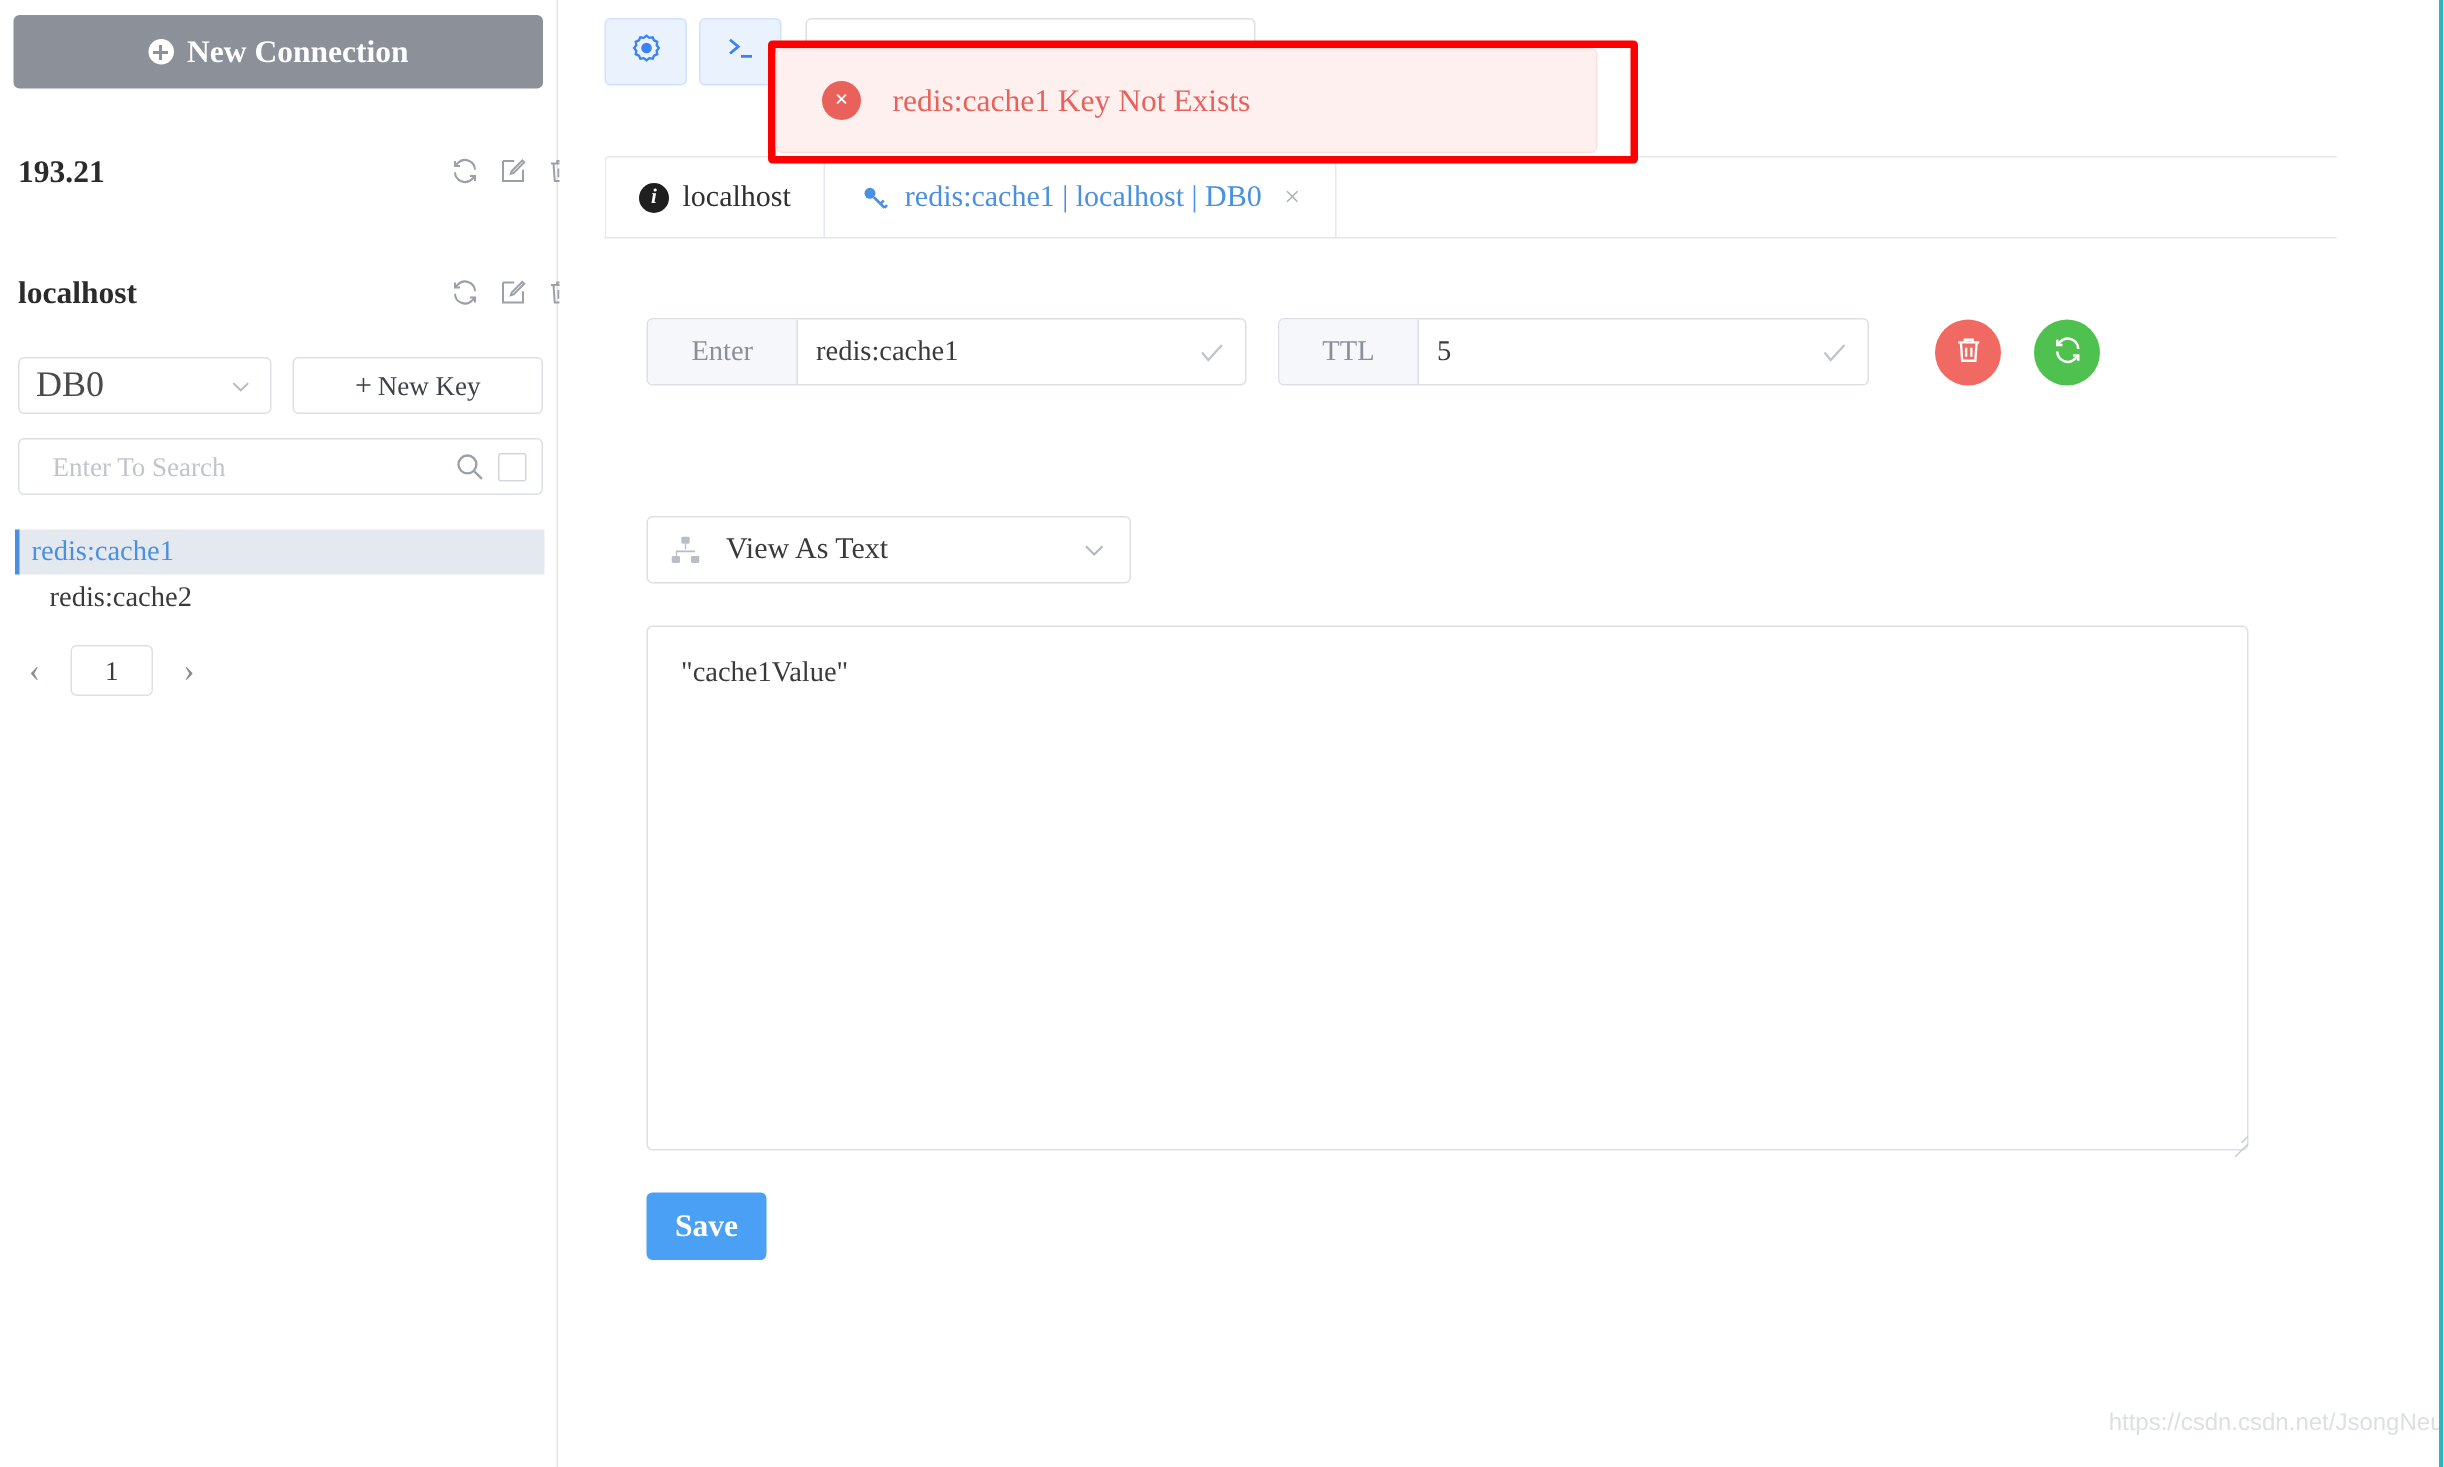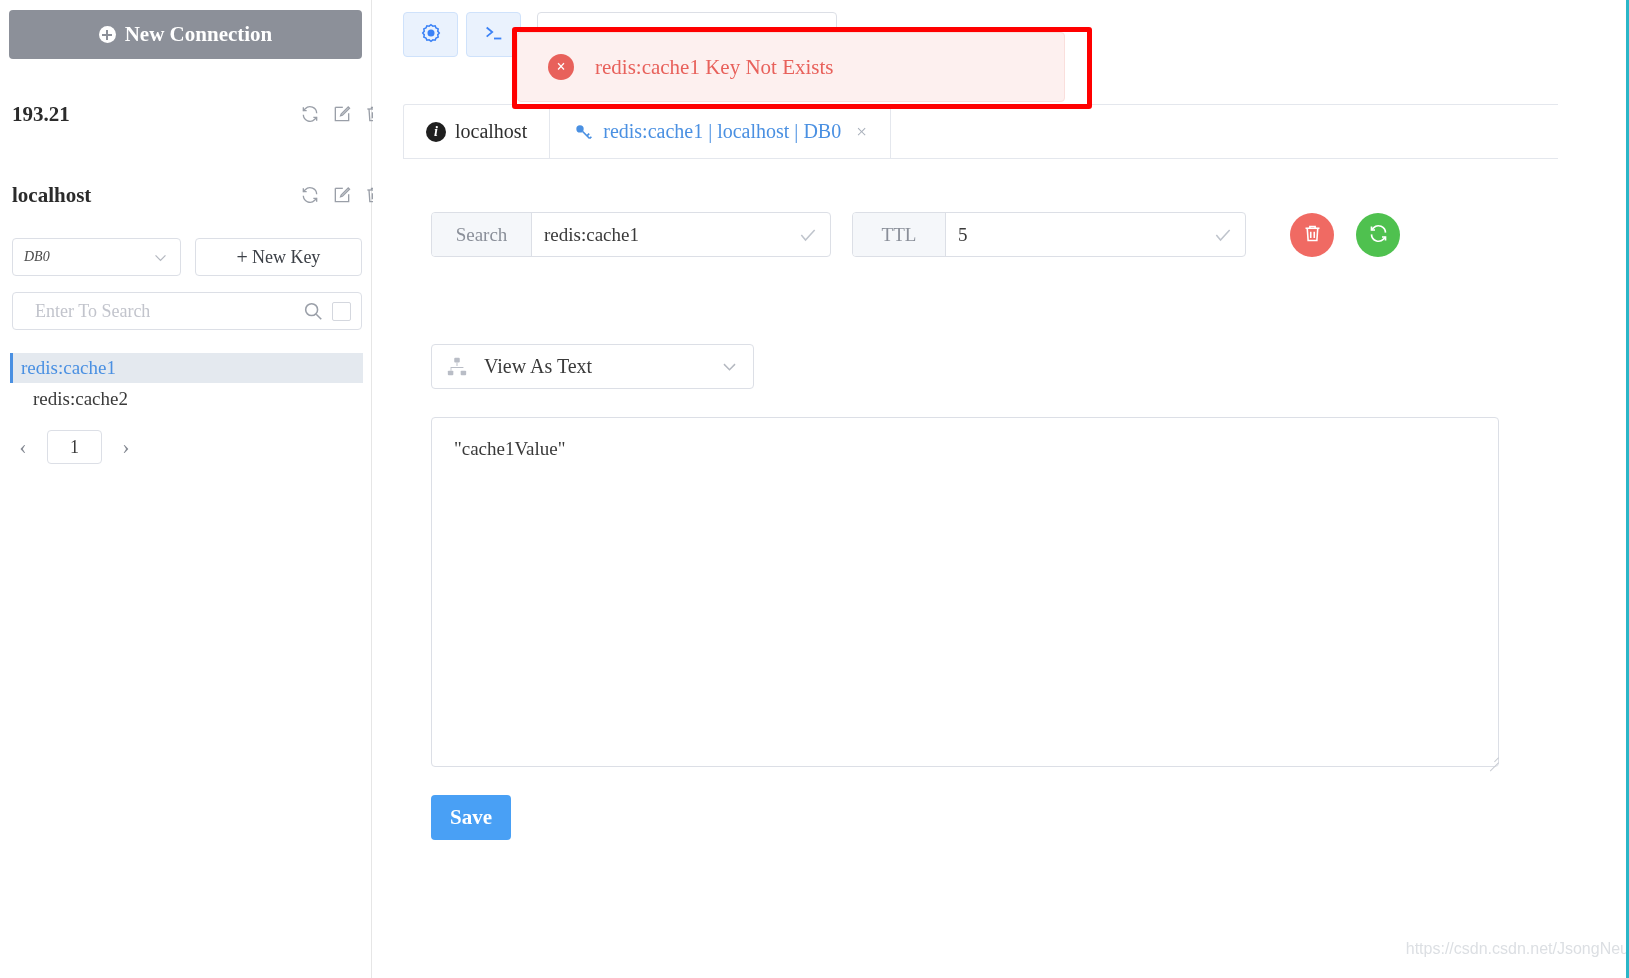--- a/index.html
+++ b/index.html
@@ -52,21 +52,21 @@
   .ico svg { width: 100%; height: 100%; display: block; }
 
   
   #db-row { position: absolute; left: 12px; top: 238px; width: 350px; height: 38px; display: flex; gap: 14px; }
   #db-select {
     width: 169px; height: 38px;
     border: 1px solid #dcdfe6; border-radius: 4px;
     background: #fff; display: flex; align-items: center;
     padding: 0 11px; cursor: pointer;
   }
-  #db-select .val { font-size: 14px; color: #4a4a4a; flex: 1 1 auto; font-style: italic; }
+  #db-select .val { font-size: 24px; color: #4a4a4a; flex: 1 1 auto; }
   #new-key-btn {
     width: 167px; height: 38px;
     border: 1px solid #dcdfe6; border-radius: 4px; background: #fff;
     display: flex; align-items: center; justify-content: center; gap: 4px;
     font-family: "Liberation Serif", serif;
     font-size: 18px; color: #3c4047; cursor: pointer;
   }
   .plus-glyph { font-size: 20px; line-height: 1; color: #3c4047; }
 
   #search-box {
@@ -398,21 +398,21 @@
           </svg>
         </span>
       <span>redis:cache1 | localhost | DB0</span>
       <span class="tab-close">×</span>
     </div>
     <div class="tabs-filler"></div>
   </div>
 
   <div id="key-bar">
     <div class="field-group" style="width:400px;">
-      <div class="fg-label" style="width:100px;">Search</div>
+      <div class="fg-label" style="width:100px;">Enter</div>
       <div class="fg-input">
         <input type="text" value="redis:cache1" style="">
         <span class="check-ico"><svg viewBox="0 0 24 24" fill="none" stroke="#bfc4cc" stroke-width="1.8">
               <path d="M4 12l5 6L20 6"></path>
             </svg></span>
       </div>
     </div>
 
     <div class="field-group" style="width:394px; margin-left:21px;">
       <div class="fg-label" style="width:93px;">TTL</div>

